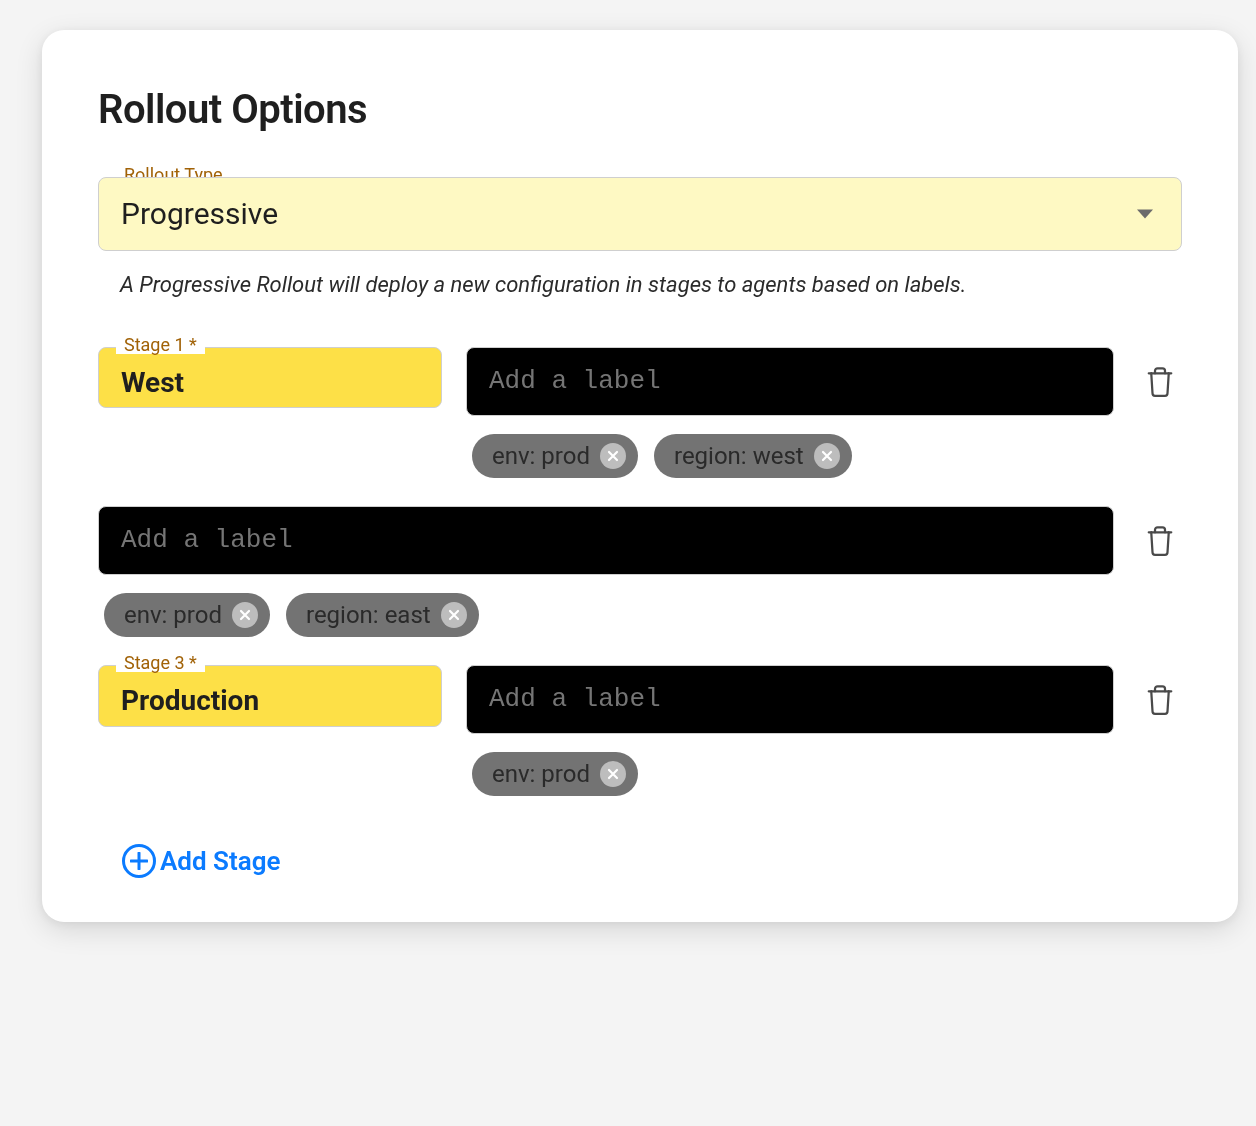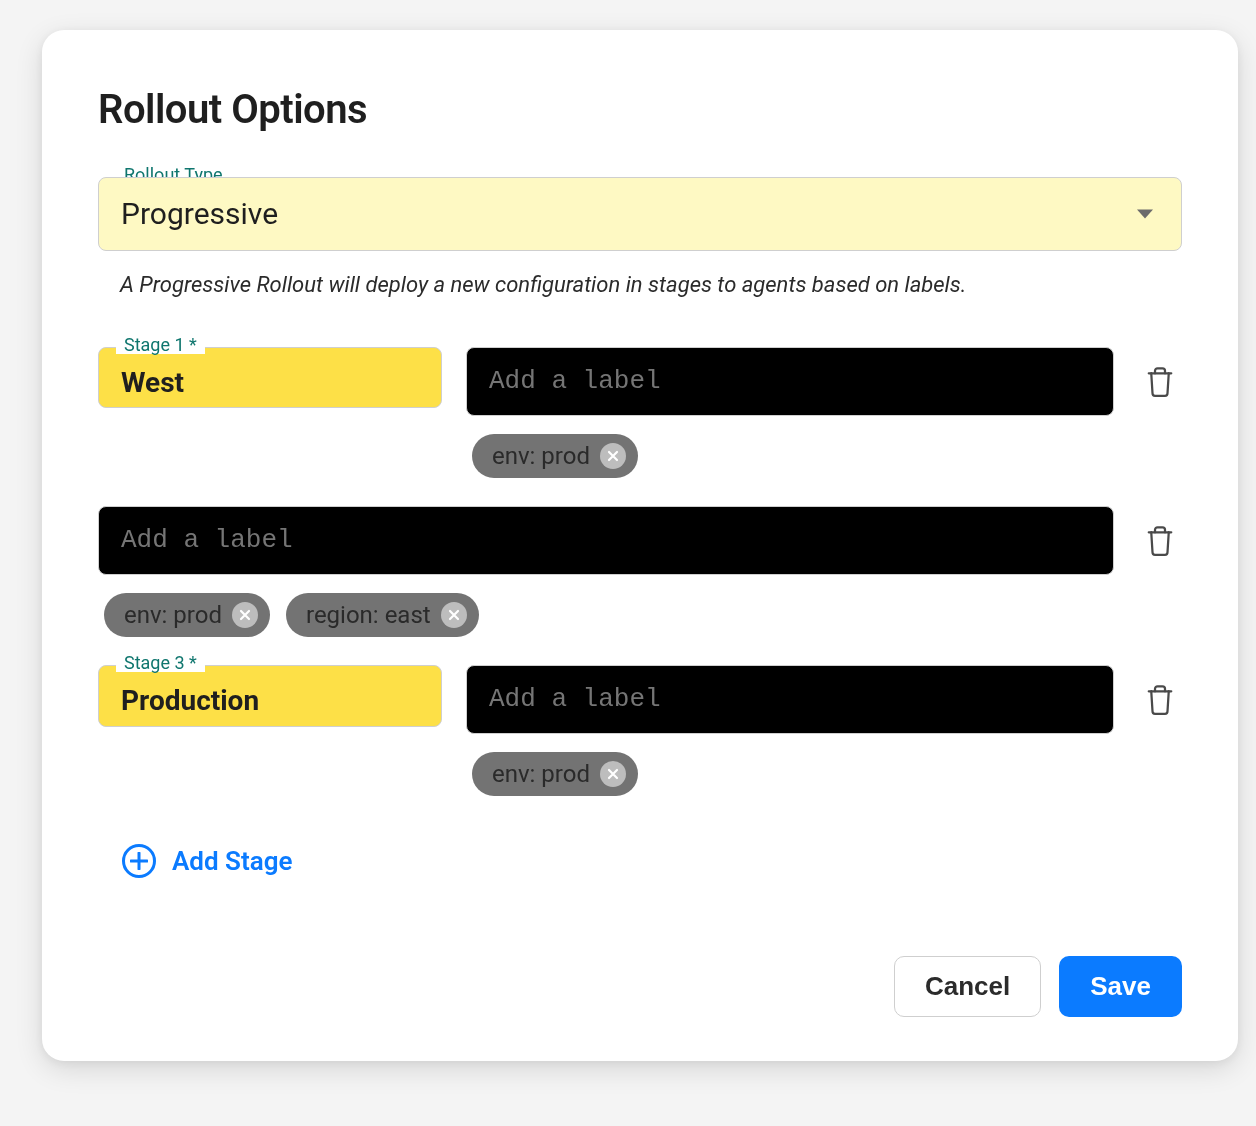--- a/index.html
+++ b/index.html
@@ -34,21 +34,21 @@
   .field {
     position: relative;
   }
   .field .floating-label {
     position: absolute;
     top: -11px;
     left: 18px;
     background: #fff;
     padding: 0 8px;
     font-size: 18px;
-    color: #0f766e;
+    color: #a16207;
     line-height: 1;
   }
   .select-box {
     width: 100%;
     border: 1.5px solid #cfcfcf;
     border-radius: 8px;
     padding: 18px 52px 18px 22px;
     font-size: 30px;
     line-height: 1.2;
     color: #1f1f1f;
@@ -153,21 +153,21 @@
     color: #4a4a4a;
     cursor: pointer;
     display: inline-flex;
   }
   .trash-btn svg { display: block; }
 
   .add-stage {
     margin-top: 20px;
     display: inline-flex;
     align-items: center;
-    gap: 16px;
+    gap: 4px;
     color: #0b7bff;
     font-size: 26px;
     font-weight: 600;
     cursor: pointer;
     padding-left: 24px;
   }
   .add-stage .plus-circle {
     width: 34px; height: 34px;
     border: 3px solid #0b7bff;
     border-radius: 50%;
@@ -226,20 +226,28 @@
             <input class="label-input" placeholder="Add a label" style="">
             <div class="chips">
               <span class="chip">
                 <span>env: prod</span>
                 <span class="chip-close">
                   <svg width="12" height="12" viewBox="0 0 12 12">
                     <path d="M2 2L10 10M10 2L2 10" stroke="#fff" stroke-width="2.2" stroke-linecap="round"></path>
                   </svg>
                 </span>
               </span>
+              <span class="chip">
+                <span>region: west</span>
+                <span class="chip-close">
+                  <svg width="12" height="12" viewBox="0 0 12 12">
+                    <path d="M2 2L10 10M10 2L2 10" stroke="#fff" stroke-width="2.2" stroke-linecap="round"></path>
+                  </svg>
+                </span>
+              </span>
             </div>
           </div>
           <div class="stage-actions-col">
             <span class="trash-btn">
               <svg width="30" height="34" viewBox="0 0 24 26" fill="none" stroke="#4a4a4a" stroke-width="1.8" stroke-linecap="round" stroke-linejoin="round">
                 <path d="M3 6h18"></path>
                 <path d="M8 6V4a2 2 0 0 1 2-2h4a2 2 0 0 1 2 2v2"></path>
                 <path d="M5 6l1 16a2 2 0 0 0 2 2h8a2 2 0 0 0 2-2l1-16"></path>
               </svg>
             </span>
@@ -306,19 +314,15 @@
 
     <div class="add-stage">
       <span class="plus-circle">
         <svg width="18" height="18" viewBox="0 0 18 18" fill="none">
           <path d="M9 1V17M1 9H17" stroke="#0b7bff" stroke-width="3" stroke-linecap="round"></path>
         </svg>
       </span>
       <span>Add Stage</span>
     </div>
 
-    <div class="footer">
-      <button class="btn btn-secondary">Cancel</button>
-      <button class="btn btn-primary">Save</button>
-    </div>
 
   </div>
 </div>
 
 </body></html>

